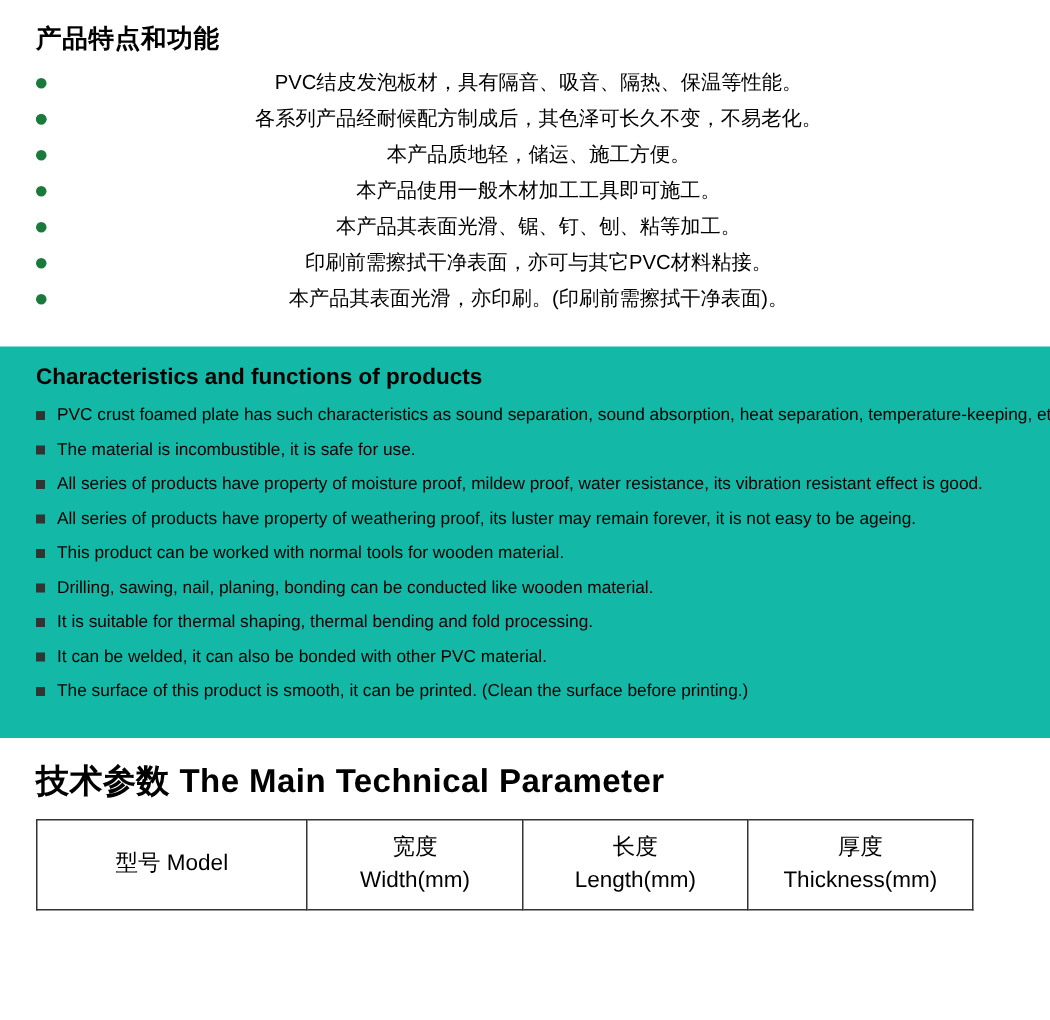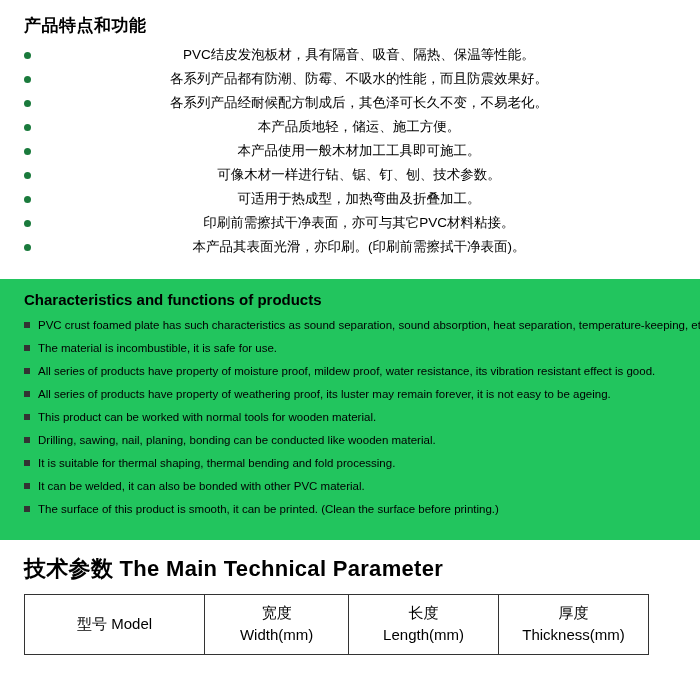--- a/index.html
+++ b/index.html
@@ -51,21 +51,21 @@
     top: 7px;
     width: 7px;
     height: 7px;
     border-radius: 50%;
     background: #1a7a3c;
     display: block;
   }
 
   
   .en-section {
-    background: #22c55e;
+    background: #14b8a6;
     margin: 8px 0 0 0;
     padding: 12px 22px 16px 22px;
   }
   .en-title {
     font-size: 15px;
     font-weight: bold;
     margin: 0 0 9px 2px;
   }
   .en-list {
     list-style: none;
@@ -126,26 +126,25 @@
 </style>
 </head>
 <body>
 
 <div class="page">
 
   <div class="cn-section">
     <h2 class="cn-title">产品特点和功能</h2>
     <ul class="cn-list">
       <li><span class="bullet"></span><span>PVC结皮发泡板材，具有隔音、吸音、隔热、保温等性能。</span></li>
-      <li><span class="bullet"></span><span>各系列产品都有防潮、防霉、不吸水的性能，而且防震效果好。</span></li>
+      <li><span class="bullet"></span></li>
       <li><span class="bullet"></span><span>各系列产品经耐候配方制成后，其色泽可长久不变，不易老化。</span></li>
       <li><span class="bullet"></span><span>本产品质地轻，储运、施工方便。</span></li>
       <li><span class="bullet"></span><span>本产品使用一般木材加工工具即可施工。</span></li>
-      <li><span class="bullet"></span><span>可像木材一样进行钻、锯、钉、刨、技术参数。</span></li>
-      <li><span class="bullet"></span><span>可适用于热成型，加热弯曲及折叠加工。</span></li>
+      <li><span class="bullet"></span><span>本产品其表面光滑、锯、钉、刨、粘等加工。</span></li>
       <li><span class="bullet"></span><span>印刷前需擦拭干净表面，亦可与其它PVC材料粘接。</span></li>
       <li><span class="bullet"></span><span>本产品其表面光滑，亦印刷。(印刷前需擦拭干净表面)。</span></li>
     </ul>
   </div>
 
   <div class="en-section">
     <h3 class="en-title">Characteristics and functions of products</h3>
     <ul class="en-list">
       <li><span class="bullet-sq"></span><span>PVC crust foamed plate has such characteristics as sound separation, sound absorption, heat separation, temperature-keeping, etc.</span></li>
       <li><span class="bullet-sq"></span><span>The material is incombustible, it is safe for use.</span></li>

